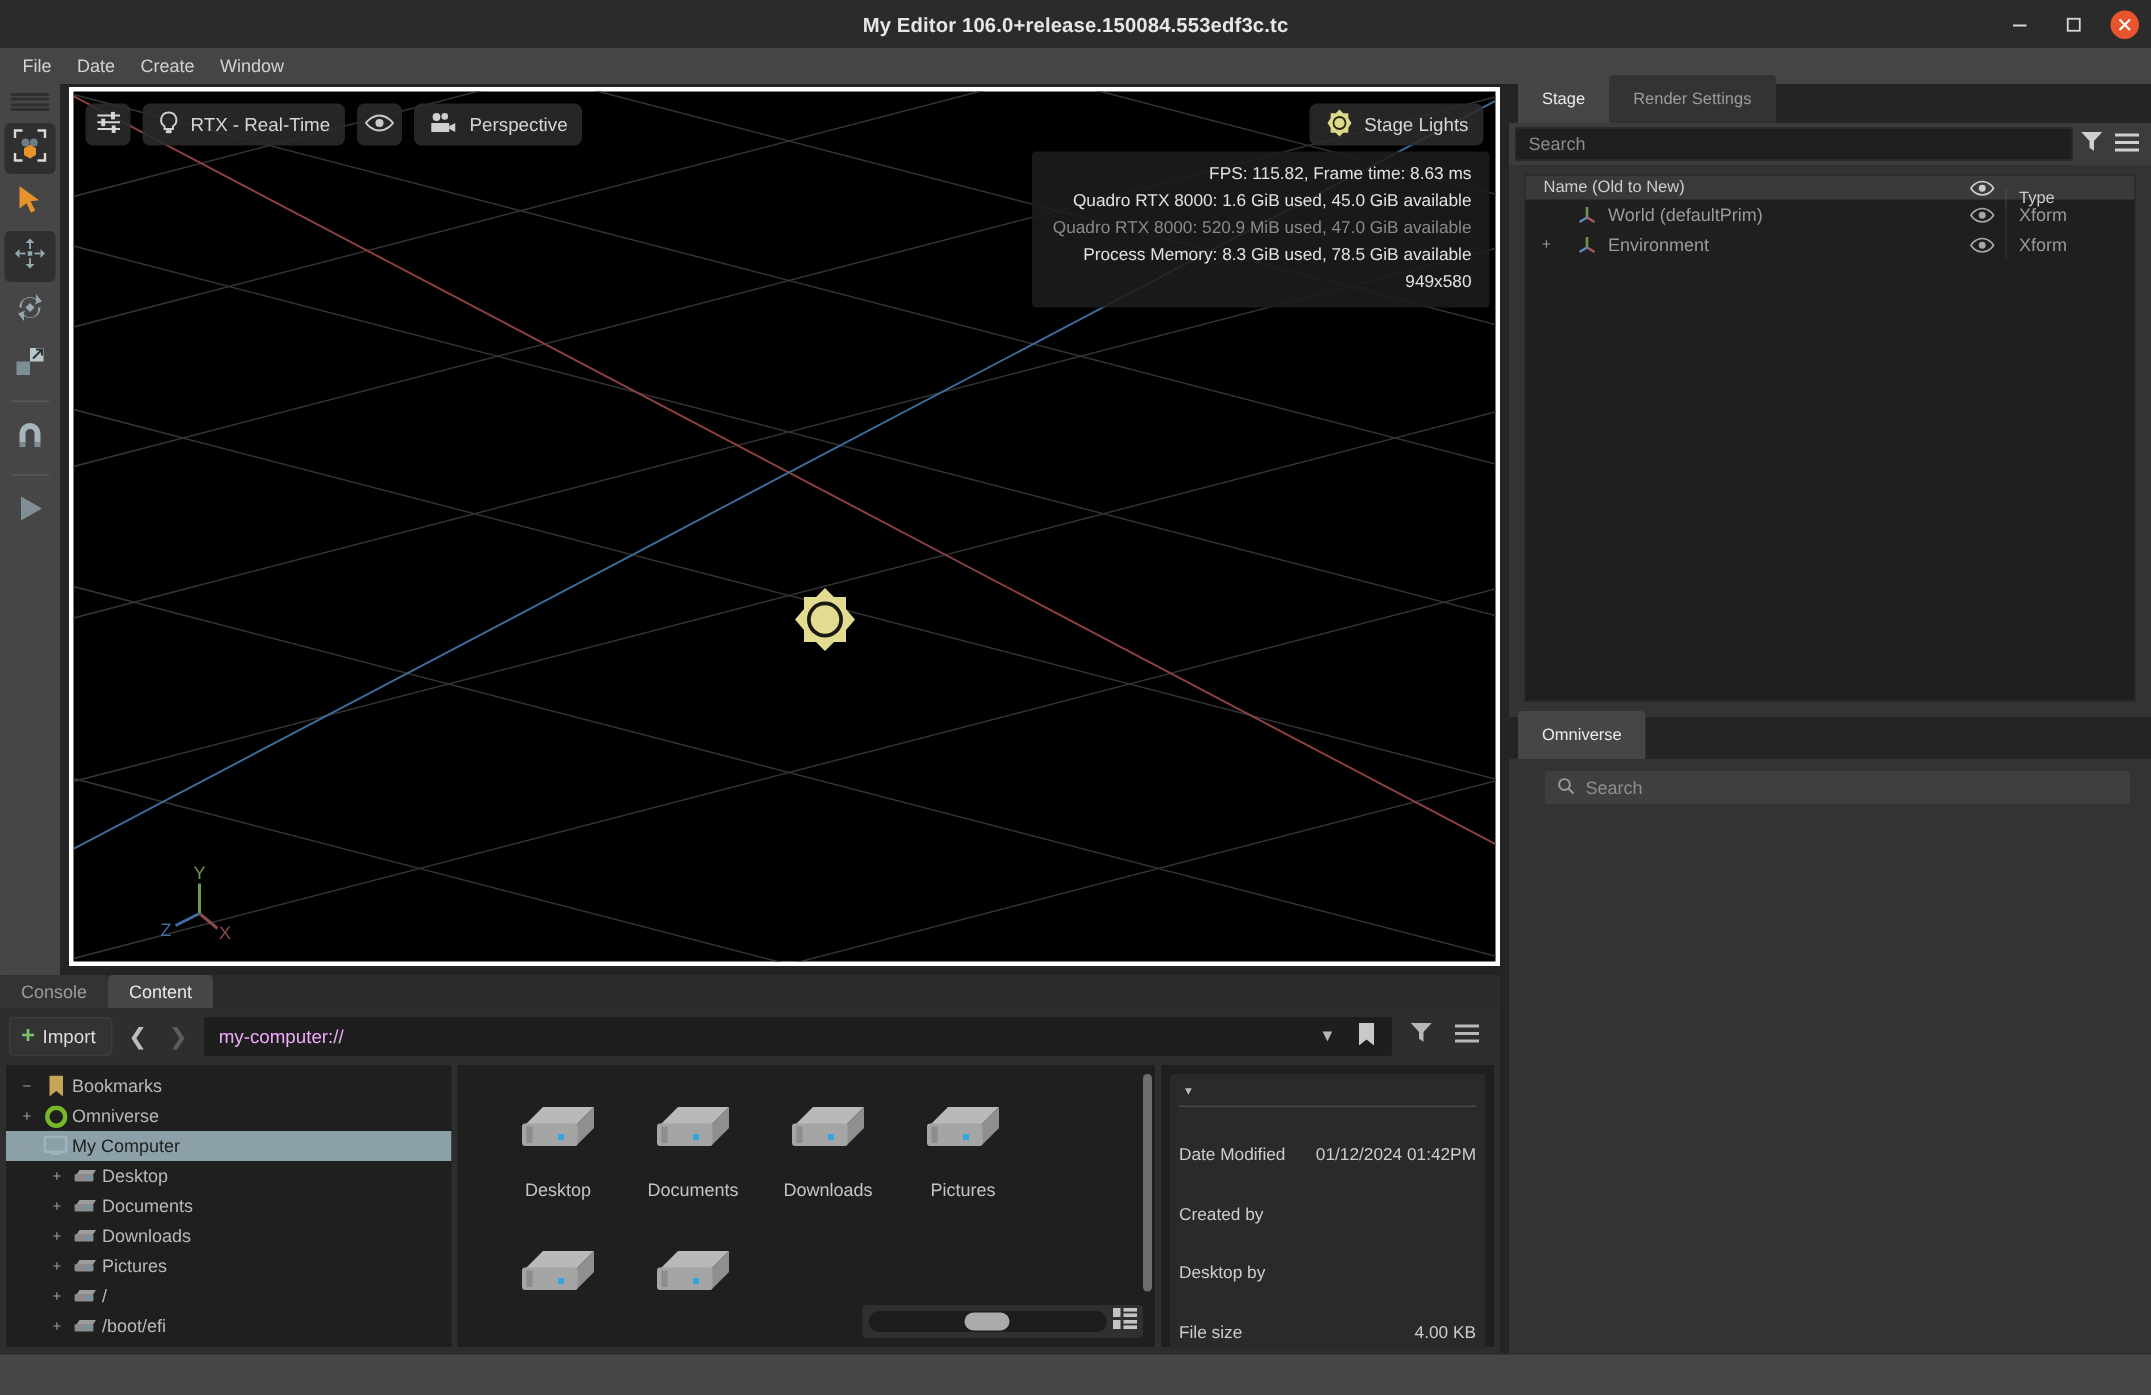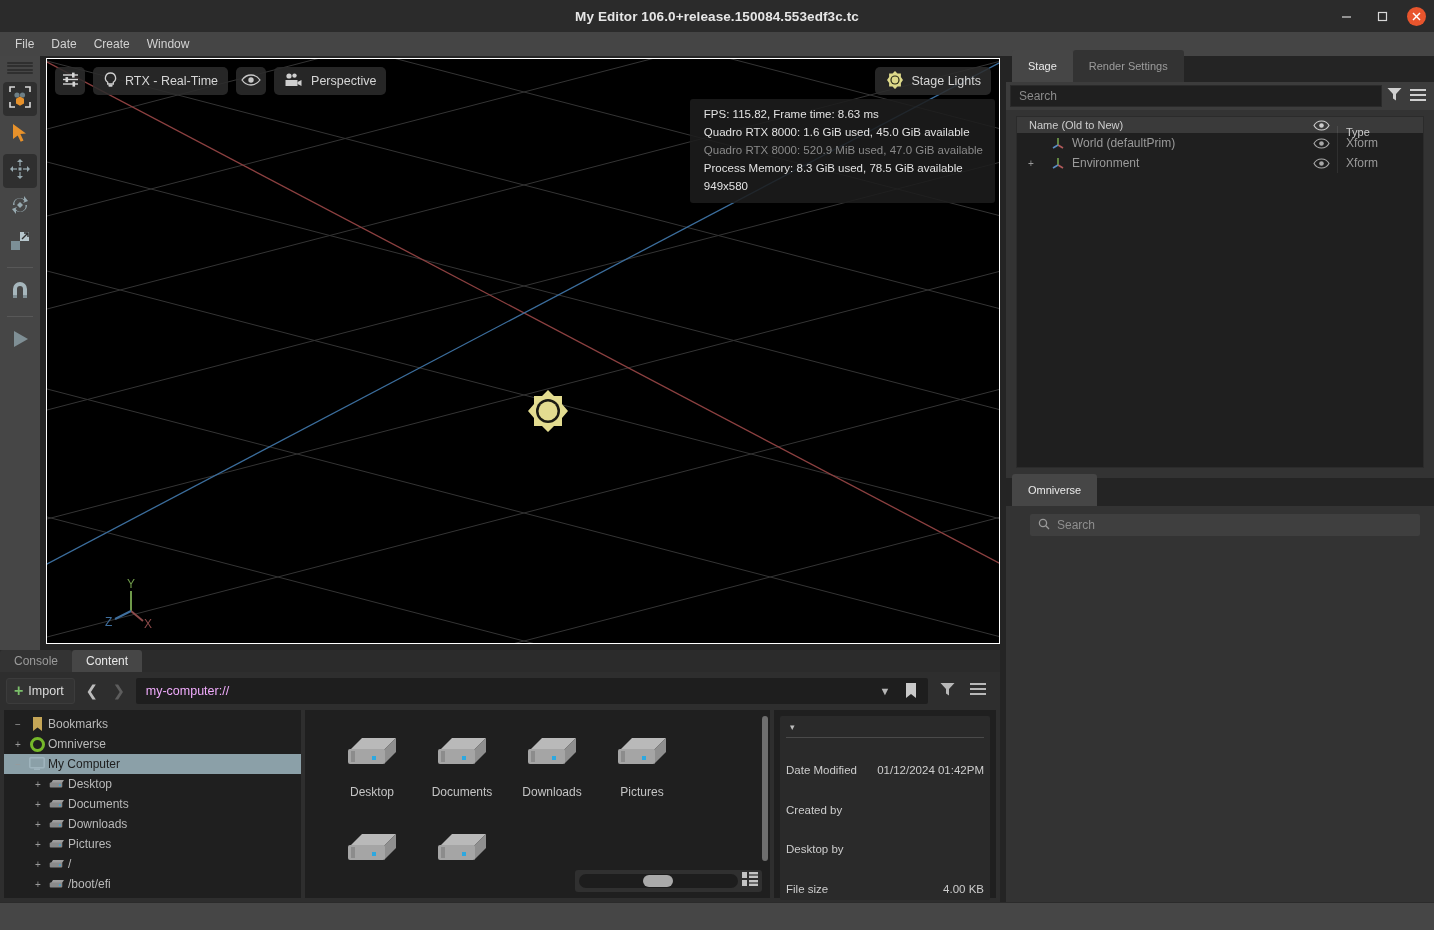--- a/index.html
+++ b/index.html
@@ -43,37 +43,37 @@
     width: 34px; height: 34px; border-radius: 4px;
     display: flex; align-items: center; justify-content: center; cursor: pointer;
     position: relative;
   }
   .tool.active { background: #2f2f2f; }
   .rail-sep { width: 26px; height: 1px; background: #585858; margin: 5px 0; }
 
   
   .viewport {
     position: absolute; left: 46px; top: 58px; width: 954px; height: 586px;
-    background: #000; overflow: hidden; border: 1px solid #ffffff;
+    background: #000; overflow: hidden; border: 3px solid #ffffff;
   }
   .grid-layer { position: absolute; inset: -200px; }
 
   .vp-toolbar { position: absolute; left: 8px; top: 8px; display: flex; align-items: center; gap: 8px; z-index: 5; }
   .vp-btn {
     background: #2c2c2cdd; border-radius: 5px; height: 28px;
     display: flex; align-items: center; gap: 7px; padding: 0 10px;
     font-size: 12.5px; color: #d6d6d6; cursor: pointer;
   }
   .vp-btn.square { padding: 0; width: 30px; justify-content: center; }
   .vp-right { position: absolute; right: 8px; top: 8px; z-index: 5; }
 
   .hud {
     position: absolute; right: 4px; top: 40px; z-index: 4;
     background: #1c1c1ce0; padding: 6px 12px 8px 14px; border-radius: 3px;
-    font-size: 11.5px; line-height: 18px; color: #e2e2e2;
+    text-align: right; font-size: 11.5px; line-height: 18px; color: #e2e2e2;
   }
   .hud .dim { color: #8a8a8a; }
 
   .axis-gizmo { position: absolute; left: 56px; bottom: 12px; width: 60px; height: 56px; z-index: 4; }
 
   
   .dock-tabs {
     position: absolute; left: 0; top: 650px; width: 1000px; height: 22px;
     background: #2b2b2b; display: flex; align-items: flex-end;
   }

